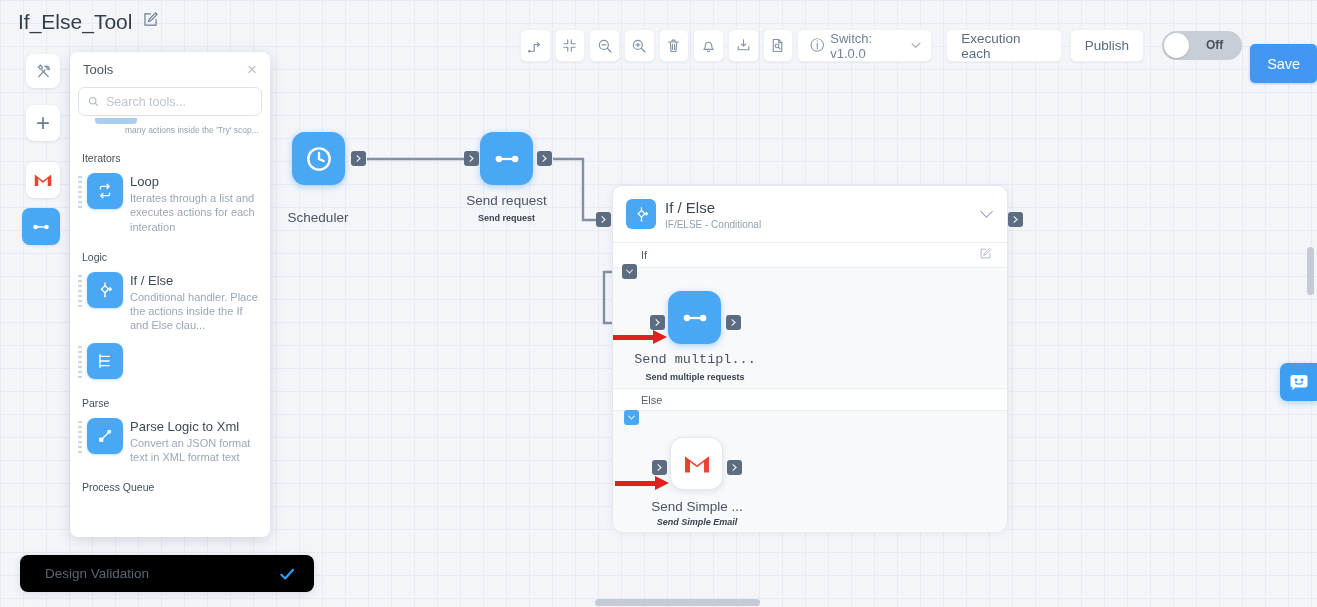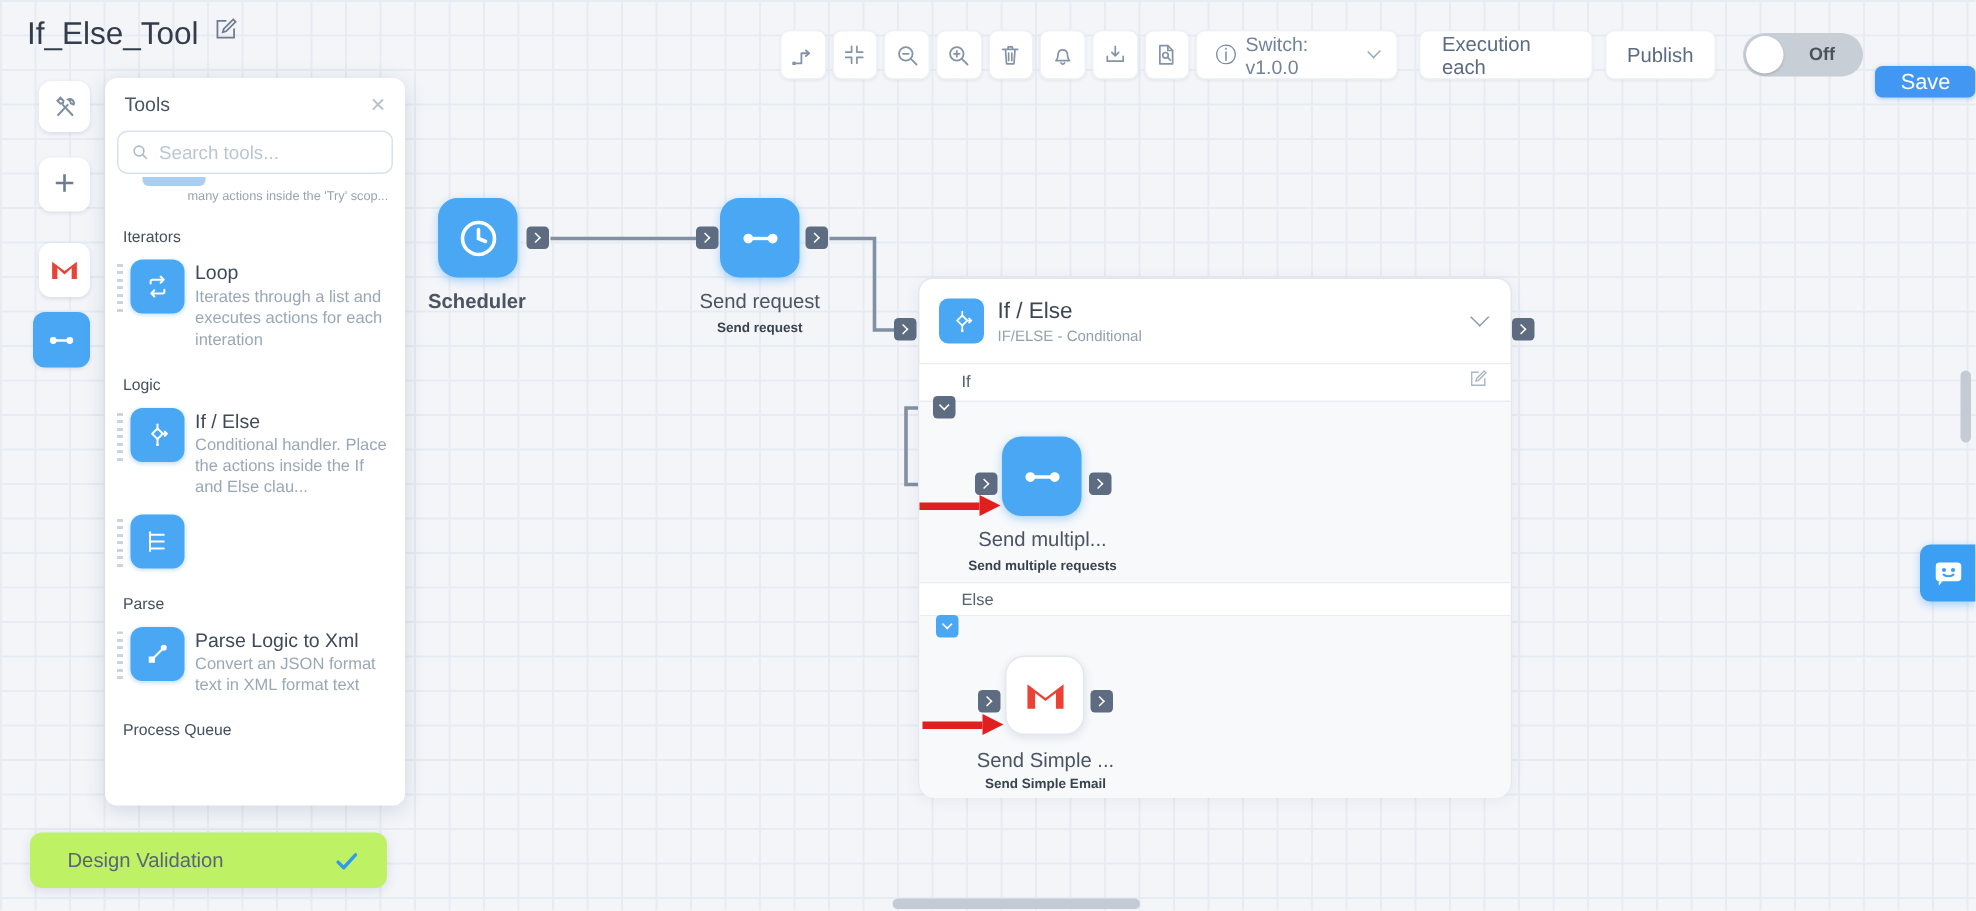--- a/index.html
+++ b/index.html
@@ -27,21 +27,21 @@
   .tb-btn svg { stroke:#8494a8; fill:none; stroke-width:1.6; stroke-linecap:round; stroke-linejoin:round; }
   .tb-wide { width:auto; padding:0 12px; font-size:13px; color:#72829a; gap:6px; }
   .tb-text { width:auto; padding:0 14px; font-size:13.5px; color:#5b6b80; margin-right:8px; }
   .chev-css { width:7px; height:7px; border-right:1.6px solid #98a6b8; border-bottom:1.6px solid #98a6b8;
     transform:rotate(45deg); display:inline-block; margin-left:4px; margin-top:-4px; }
   .toggle { width:87px; height:29px; background:#c8ced5; border-radius:15px; position:relative;
     margin:0 8px 0 10px; cursor:pointer; }
   .toggle .knob { position:absolute; left:2px; top:2px; width:25px; height:25px; border-radius:50%;
     background:#fff; box-shadow:0 1px 2px rgba(0,0,0,.15); }
   .toggle .t-label { position:absolute; left:44px; top:7px; font-size:12px; font-weight:bold; color:#49525d; }
-  .save-btn { width:72px; height:21px; background:#4297f2; color:#fff; font-size:14.5px;
+  .save-btn { width:72px; height:39px; background:#4297f2; color:#fff; font-size:14.5px;
     border:none; border-radius:5px; cursor:pointer; box-shadow:0 1px 3px rgba(66,151,242,.4);margin-top:36px; }
 
   
   .rail-btn { background:#fff; border-radius:8px; box-shadow:0 1px 3px rgba(40,60,90,.12);
     display:flex; align-items:center; justify-content:center; cursor:pointer; }
   .rail-btn svg { stroke:#7d8da2; fill:none; stroke-width:1.7; stroke-linecap:round; }
   .rail-plus { font-size:24px; color:#6c7c92; font-weight:300; }
 
   
   .tools-panel { left:70px; top:52px; width:200px; height:485px; background:#fff;
@@ -105,21 +105,21 @@
   .ie-content.last { border-bottom:none; border-radius:0 0 10px 10px; }
   .edit-ic svg { stroke:#aab6c4; fill:none; stroke-width:1.5; stroke-linecap:round; }
 
   
   .red-arrow { display:flex; align-items:center; z-index:6; }
   .red-arrow .shaft { width:40px; height:5px; background:#e01f1f; }
   .red-arrow .head { width:0; height:0; border-left:14px solid #e01f1f;
     border-top:7px solid transparent; border-bottom:7px solid transparent; }
 
   
-  .design-card { left:20px; top:555px; width:238px; height:37px; background:#bef264; border-radius:8px;
+  .design-card { left:20px; top:555px; width:294px; height:37px; background:#000000; border-radius:8px;
     box-shadow:0 2px 8px rgba(40,60,90,.12); display:flex; align-items:center;
     justify-content:space-between; padding:0 18px 0 25px; }
   .design-label { font-size:13.5px; color:#5a6575; }
   .chat-btn { left:1280px; top:363px; width:37px; height:38px; background:#3b9ff3; border-radius:7px 0 0 7px;
     display:flex; align-items:center; justify-content:center; cursor:pointer;
     box-shadow:0 2px 6px rgba(59,159,243,.4); }
   .hscroll { left:595px; top:599px; width:165px; height:7px; background:#c5cbd4; border-radius:4px; }
   .vscroll { left:1307px; top:247px; width:7px; height:48px; background:#c5cbd4; border-radius:4px; }
 </style>
 </head>
@@ -323,21 +323,21 @@
 
 <div class="abs node node-blue" style="left:292px;top:132px;">
   <svg class="white-ic" width="32" height="32" viewBox="0 0 24 24">
       <circle cx="12" cy="12" r="8"></circle>
       <path d="M12 7.5V12l3.5 1.5"></path>
     </svg>
 </div>
 <div class="abs port" style="left:351px;top:151px;">
     <span class="c right"></span>
   </div>
-<div class="abs n-label" style="left:270px;top:193px;width:96px;font-weight:bold;">Scheduler</div>
+<div class="abs n-label" style="left:270px;top:210px;width:96px;">Scheduler</div>
 
 <div class="abs port" style="left:464px;top:151px;">
     <span class="c right"></span>
   </div>
 <div class="abs node node-blue" style="left:480px;top:132px;">
   <svg width="30" height="30" viewBox="0 0 24 24" style="stroke:#fff;stroke-width:1.8;fill:#fff;">
       <circle cx="5.5" cy="12" r="1.7"></circle>
       <circle cx="18.5" cy="12" r="1.7"></circle>
       <path d="M5.5 12h13" fill="none"></path>
     </svg>
@@ -401,21 +401,21 @@
       <path d="M5.5 12h13" fill="none"></path>
     </svg>
 </div>
 <div class="abs port" style="left:726px;top:315px;">
     <span class="c right"></span>
   </div>
 <div class="abs red-arrow" style="left:613px;top:330px;">
   <span class="shaft"></span>
     <span class="head"></span>
 </div>
-<div class="abs n-label" style="left:634px;top:352px;width:122px;">Send multipl...</div>
+<div class="abs n-label" style="left:634px;top:352px;width:122px;font-family:Liberation Mono, monospace;">Send multipl...</div>
 <div class="abs n-sublabel" style="left:634px;top:372px;width:122px;">Send multiple requests</div>
 
 <div class="abs port port-blue" style="left:624px;top:410px;">
     <span class="c down"></span>
   </div>
 <div class="abs port" style="left:652px;top:460px;">
     <span class="c right"></span>
   </div>
 <div class="abs node node-white" style="left:670px;top:437px;">
   <svg width="34" height="34" viewBox="0 0 24 24">
@@ -423,21 +423,21 @@
     </svg>
 </div>
 <div class="abs port" style="left:727px;top:460px;">
     <span class="c right"></span>
   </div>
 <div class="abs red-arrow" style="left:615px;top:476px;">
   <span class="shaft"></span>
     <span class="head"></span>
 </div>
 <div class="abs n-label" style="left:636px;top:499px;width:122px;">Send Simple ...</div>
-<div class="abs n-sublabel" style="left:636px;top:517px;width:122px;">Send Simple Email</div>
+<div class="abs n-sublabel" style="left:636px;top:517px;width:122px;font-style:italic;">Send Simple Email</div>
 
 <div class="abs design-card">
   <span class="design-label">Design Validation</span>
   <svg width="18" height="18" viewBox="0 0 24 24" style="stroke:#2e9af0;fill:none;stroke-width:3;stroke-linecap:round;stroke-linejoin:round;">
       <path d="M4.5 13l5 5L20 6.5"></path>
     </svg>
 </div>
 
 <div class="abs chat-btn">
   <svg width="24" height="24" viewBox="0 0 24 24">

